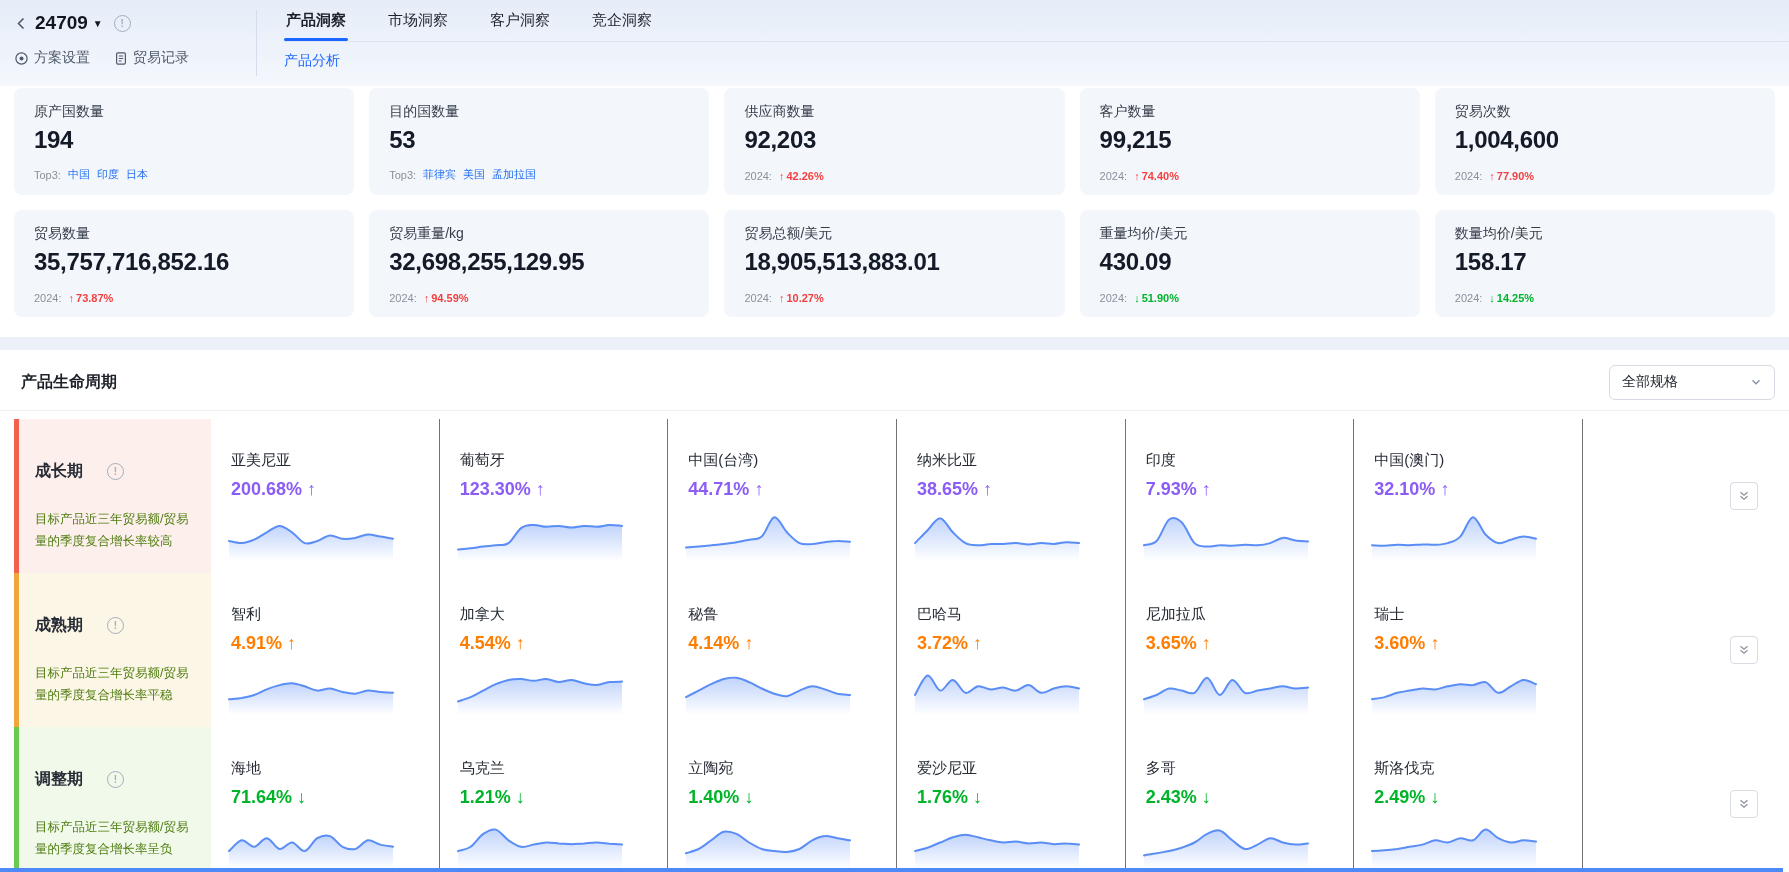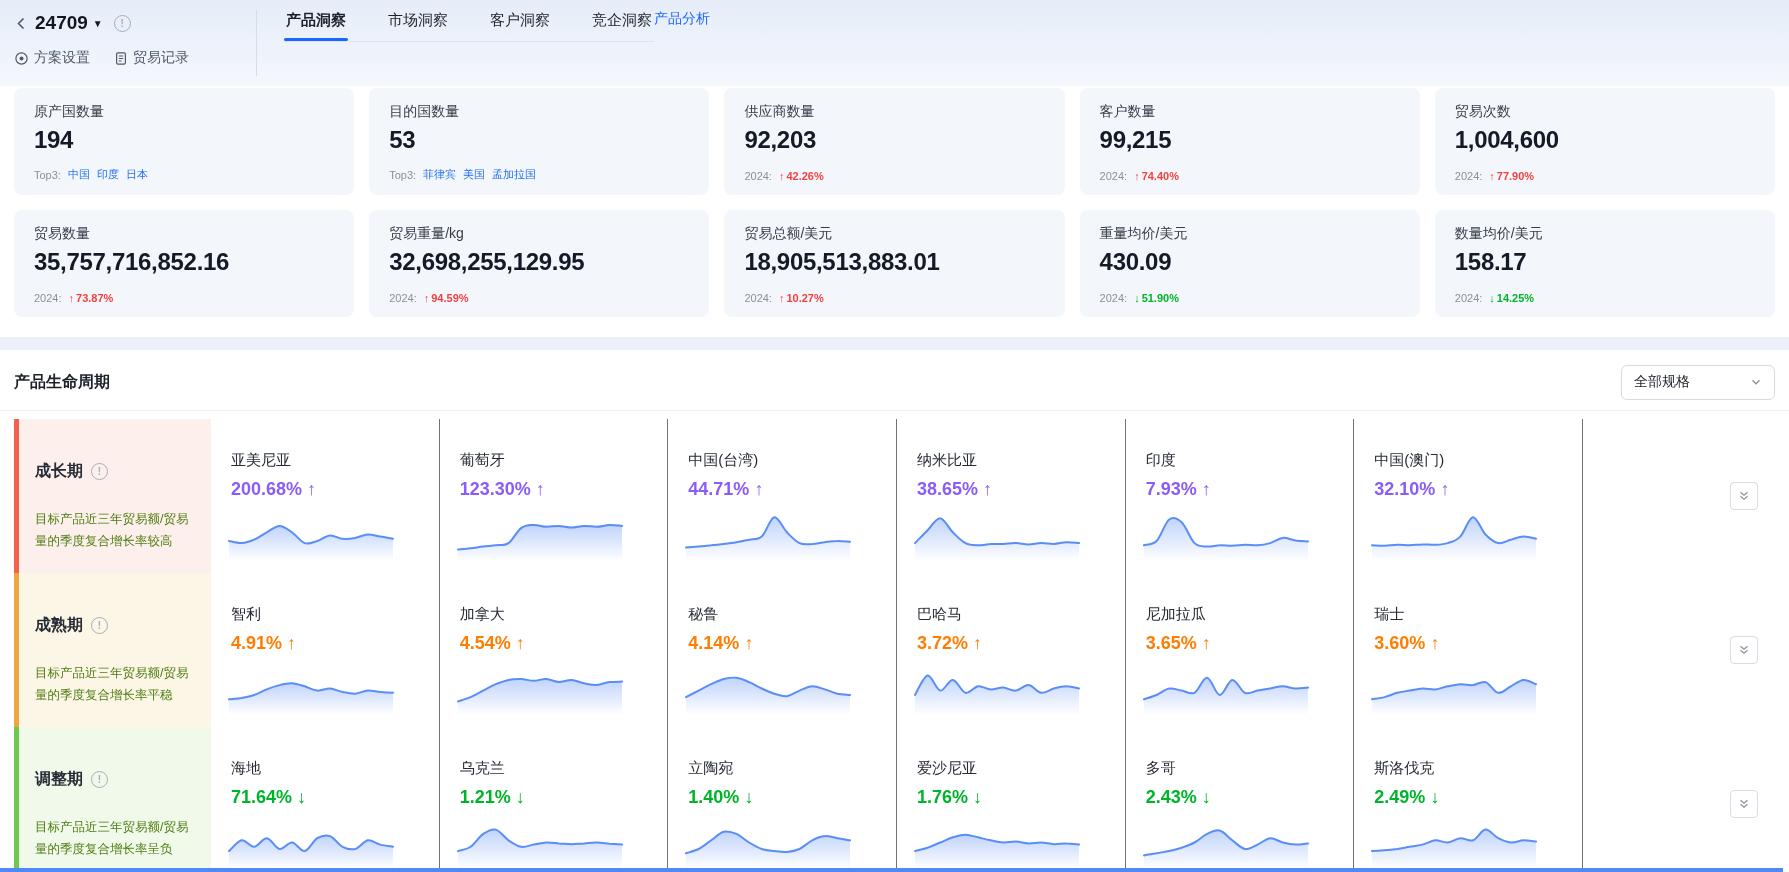--- a/index.html
+++ b/index.html
@@ -11,21 +11,21 @@
   .header-left{width:256px;flex:none;padding:10px 0 0 14px;box-sizing:border-box;}
   .hl-top{display:flex;align-items:center;gap:7px;height:26px;}
   .back-btn{display:flex;align-items:center;cursor:pointer;}
   .plan-id{font-size:19px;font-weight:700;color:#121722;}
   .caret{font-size:10px;color:#121722;margin-left:-2px;}
   .info-circle{width:15px;height:15px;border:1px solid #a6adba;border-radius:50%;color:#a6adba;
         font-size:10px;line-height:15px;text-align:center;font-weight:700;margin-left:4px;}
   .hl-bottom{margin-top:13px;display:flex;gap:24px;align-items:center;font-size:14px;color:#4e5969;}
   .hl-link{display:flex;align-items:center;gap:5px;cursor:pointer;}
   .header-divider{width:1px;background:#d5ddec;margin:10px 0;}
-  .header-main{flex:1;padding-left:27px;display:flex;flex-direction:row;}
+  .header-main{flex:1;padding-left:27px;display:flex;flex-direction:column;}
   .tabs{display:flex;gap:38px;align-items:stretch;height:41px;border-bottom:1px solid #dde5f2;}
   .tab{display:flex;align-items:center;font-size:15px;color:#1d2129;position:relative;cursor:pointer;padding:0 2px;}
   .tab.active{font-weight:700;}
   .tab.active::after{content:'';position:absolute;left:0;right:0;bottom:0;height:3px;background:#1a66ff;border-radius:2px;}
   .subnav{margin-top:10px;font-size:14px;color:#1a66ff;cursor:pointer;font-family:Liberation Serif, serif;}
 
   
   .stats{padding:2px 14px 20px;}
   .stats-grid{display:grid;grid-template-columns:repeat(5,1fr);gap:15px;}
   .stat-card{background:#f3f7fb;border-radius:8px;height:107px;box-sizing:border-box;
@@ -39,33 +39,33 @@
   .delta{font-weight:600;display:flex;align-items:center;gap:2px;}
   .delta.up{color:#f53f3f;}
   .delta.down{color:#00b42a;}
   .arr{font-weight:700;}
 
   .section-gap{height:13px;background:#ecf1f9;}
 
   
   .lifecycle{padding:12px 14px 0;}
   .lc-head{display:flex;justify-content:space-between;align-items:center;height:40px;}
-  .lc-title{font-size:16px;font-weight:700;color:#1d2129;}
-  .lc-filter{width:154px;height:35px;box-sizing:border-box;border:1px solid #d6dae2;border-radius:6px;
+  .lc-title{font-size:16px;font-weight:700;color:#1d2129;margin-left:7px;}
+  .lc-filter{width:166px;height:35px;box-sizing:border-box;border:1px solid #d6dae2;border-radius:6px;
         background:#fff;display:flex;align-items:center;justify-content:space-between;
         padding:0 12px;font-size:14px;color:#1d2129;cursor:pointer;}
   .lc-divider{height:1px;background:#f0f1f4;margin:8px -14px 0;}
   .lc-grid{margin-top:8px;}
   .lc-row{display:flex;height:154px;}
   .stage-panel{width:197px;flex:none;box-sizing:border-box;padding:42px 14px 0 21px;position:relative;}
   .stage-panel::before{content:'';position:absolute;left:0;top:0;bottom:0;width:5px;}
   .t-growth .stage-panel{background:#fdf0ec;} .t-growth .stage-panel::before{background:#f2604e;}
   .t-mature .stage-panel{background:#fcf6e7;} .t-mature .stage-panel::before{background:#efa73c;}
   .t-adjust .stage-panel{background:#f1f9eb;} .t-adjust .stage-panel::before{background:#6cc94f;}
-  .stage-title{font-size:16px;font-weight:700;color:#262b35;display:flex;align-items:center;gap:4px;}
+  .stage-title{font-size:16px;font-weight:700;color:#262b35;display:flex;align-items:center;gap:20px;}
   .stage-desc{margin-top:27px;font-size:12.5px;color:#4d7c0f;line-height:1.75;}
   .cells{flex:none;width:1372px;display:grid;grid-template-columns:repeat(6,1fr);}
   .cell{box-sizing:border-box;padding:32px 0 0 20px;border-right:1px solid #737373;cursor:pointer;}
   .cell-name{font-size:15px;color:#262b35;}
   .cell-pct{margin-top:9px;font-size:18px;font-weight:700;display:flex;align-items:center;gap:5px;}
   .t-growth .cell-pct{color:#8b5cf6;}
   .t-mature .cell-pct{color:#ff7d00;}
   .t-adjust .cell-pct{color:#00b42a;}
   .spark{display:block;width:168px;height:56px;margin-top:5px;margin-left:-4px;}
   .row-end{flex:1;display:flex;align-items:center;justify-content:flex-end;padding-right:17px;}

